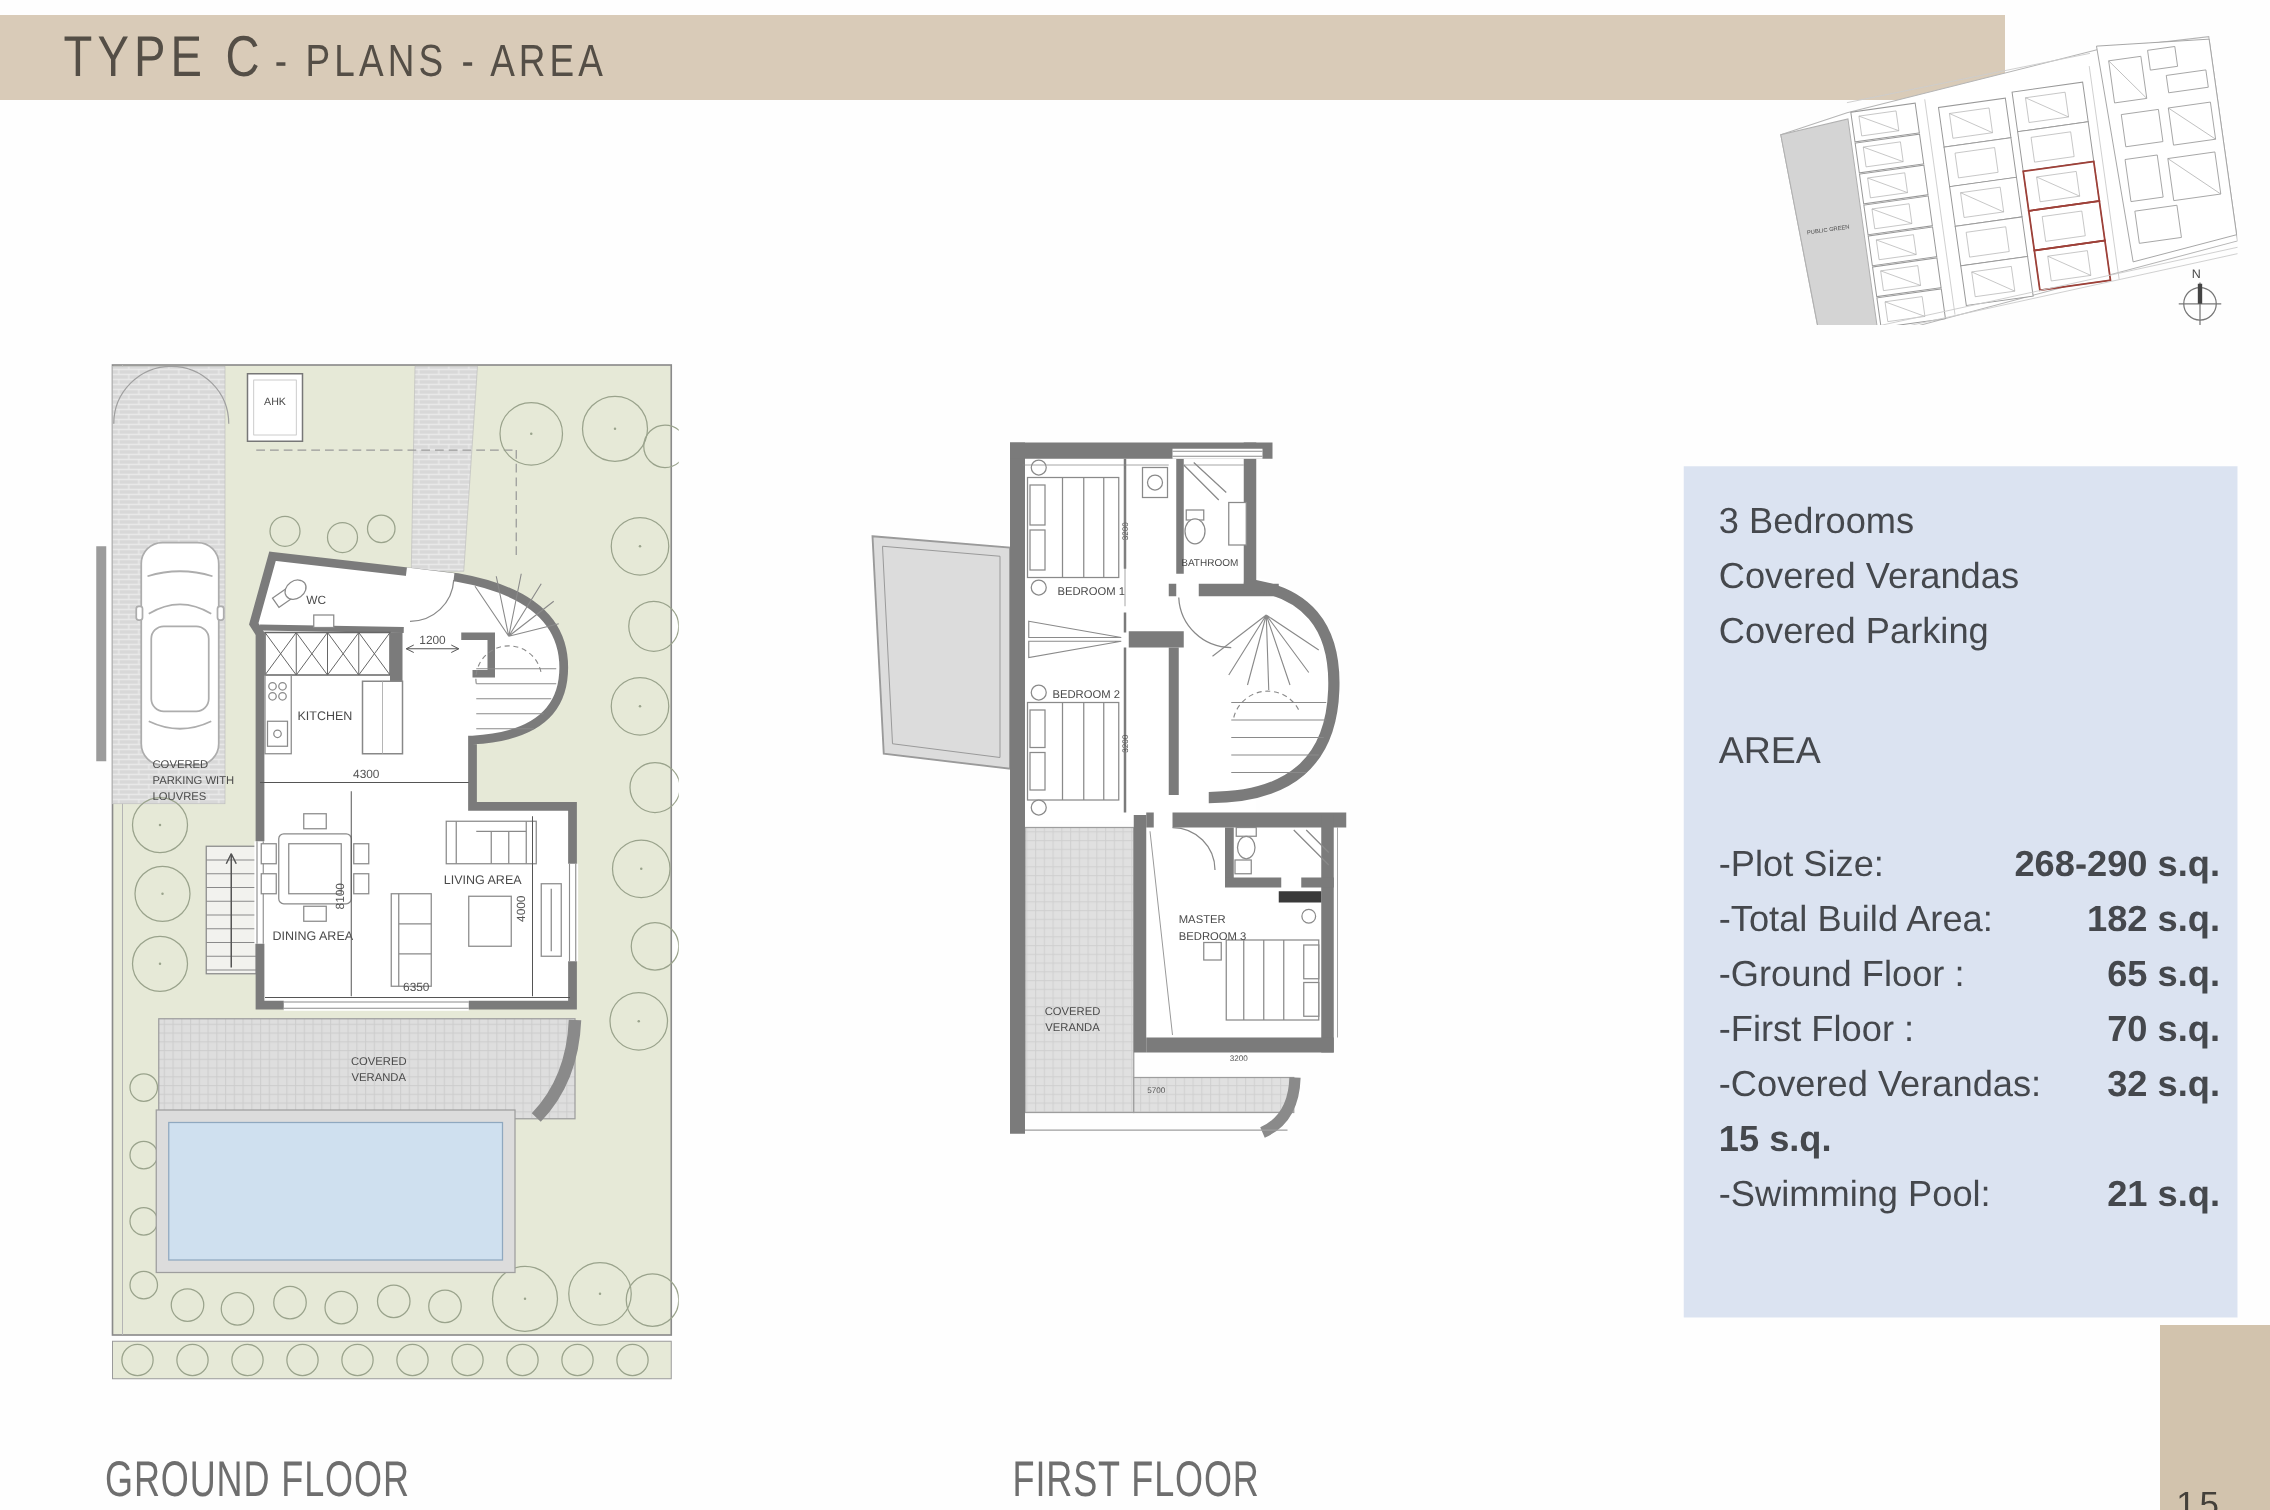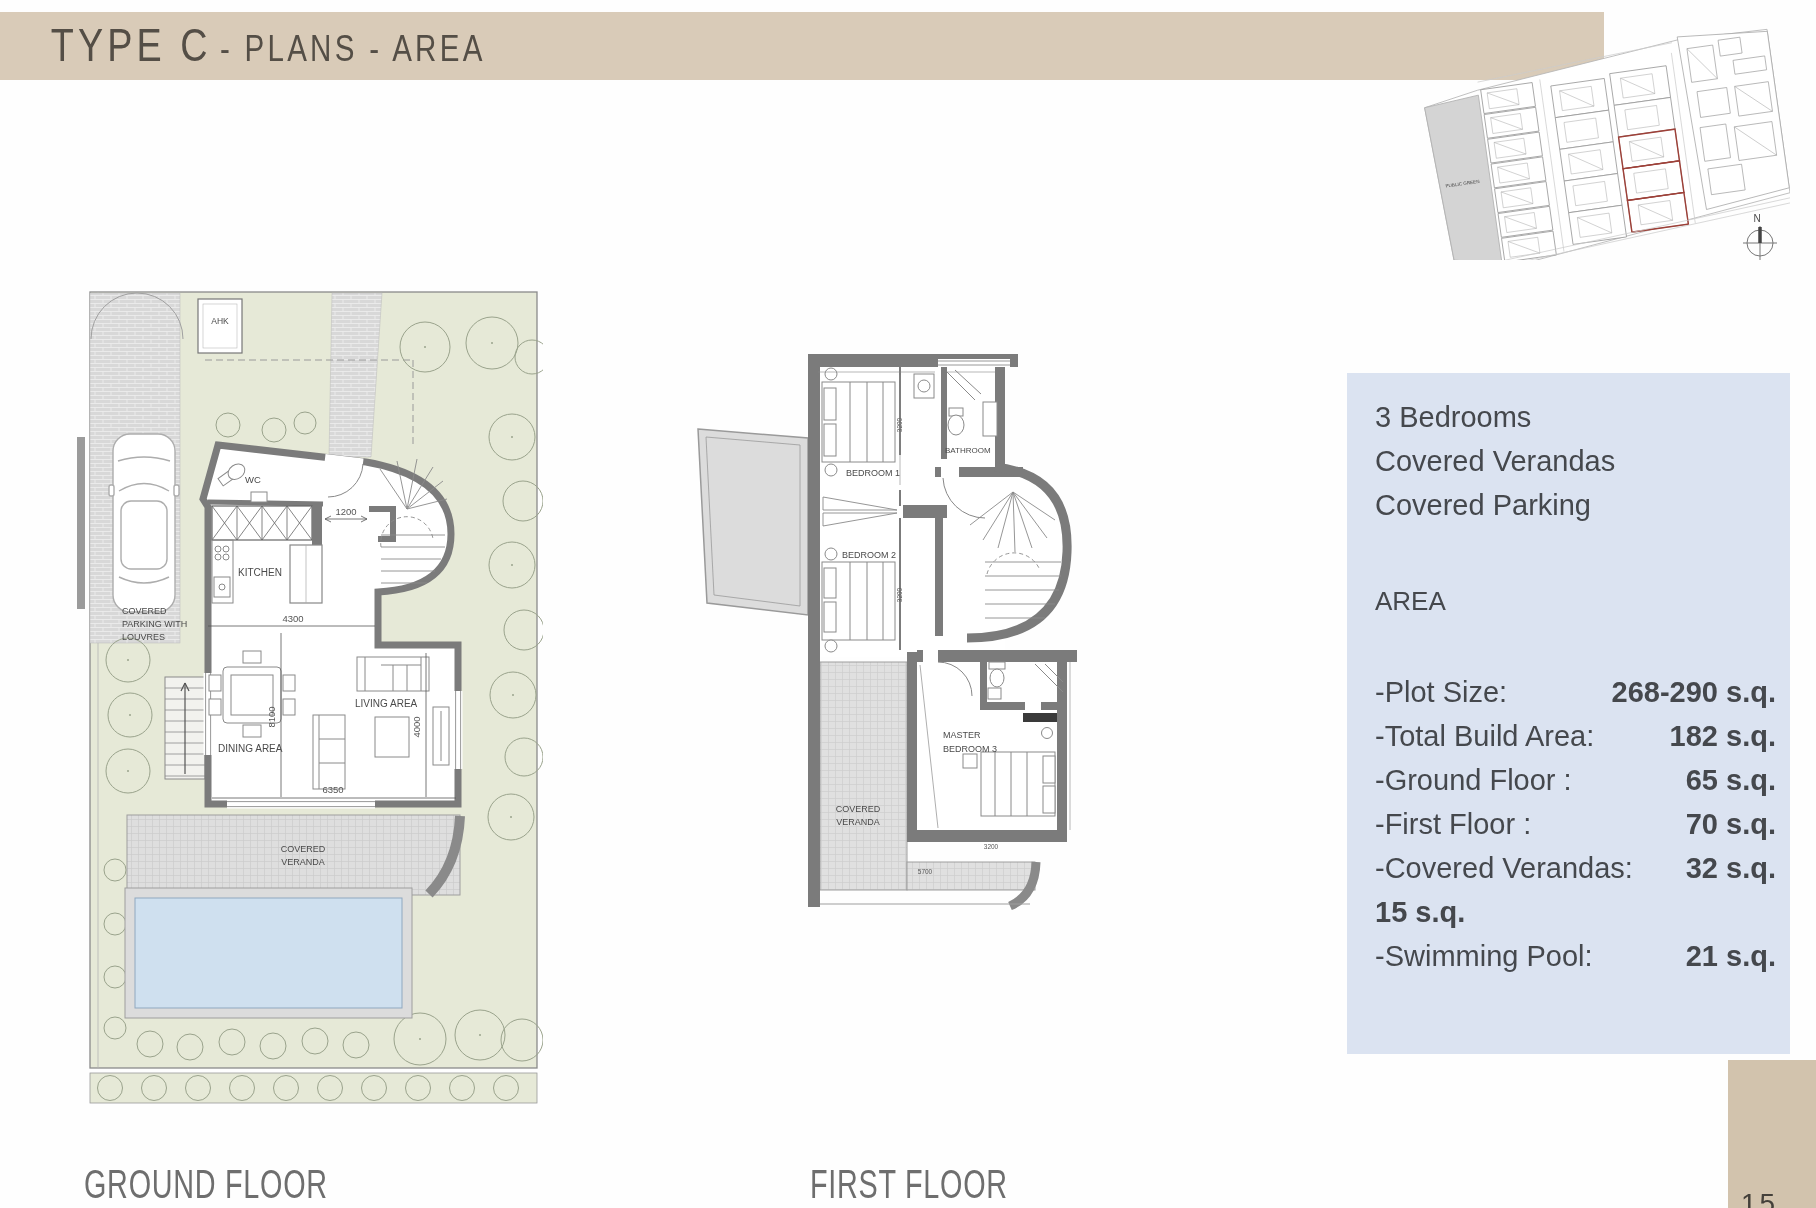--- a/index.html
+++ b/index.html
@@ -11,21 +11,21 @@
   
   .title-bar{left:0;top:12px;width:1604px;height:68px;background:#d9cbb8;}
   .title-inner{display:inline-block;transform:scaleX(.82);transform-origin:0 50%;
     white-space:nowrap;padding-left:62px;line-height:66px;color:#544e46;}
   .title-main{font-size:46px;letter-spacing:5px;}
   .title-sub{font-size:36px;letter-spacing:4px;margin-left:10px;}
   
   .info-box{left:1347px;top:327px;width:443px;height:681px;background:#dbe3f1;
     color:#45484d;font-size:29px;box-sizing:border-box;padding:22px 14px 0 28px;margin-top:46px;}
   .feat{line-height:44px;}
-  .area-heading{margin-top:52px;line-height:44px;font-size:26px;}
+  .area-heading{margin-top:52px;line-height:44px;font-size:30px;}
   .rows{margin-top:47px;}
   .row{display:flex;justify-content:space-between;line-height:44px;}
   .row .val{text-align:right;font-weight:bold;}
   
   .floor-caption{font-size:40px;color:#6e6e6e;letter-spacing:1px;
     transform:scaleX(.72);transform-origin:0 0;white-space:nowrap;}
   .cap-ground{left:84px;top:1162px;}
   .cap-first{left:810px;top:1162px;}
   
   .corner-block{left:1728px;top:1060px;width:88px;height:148px;background:#d2c3ad;}

